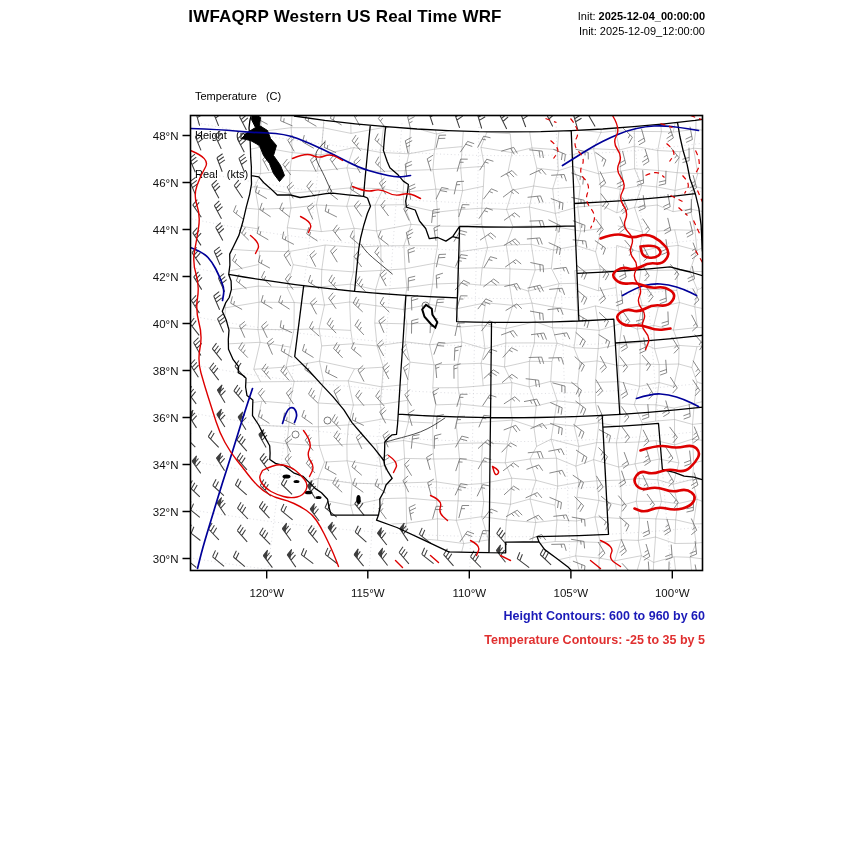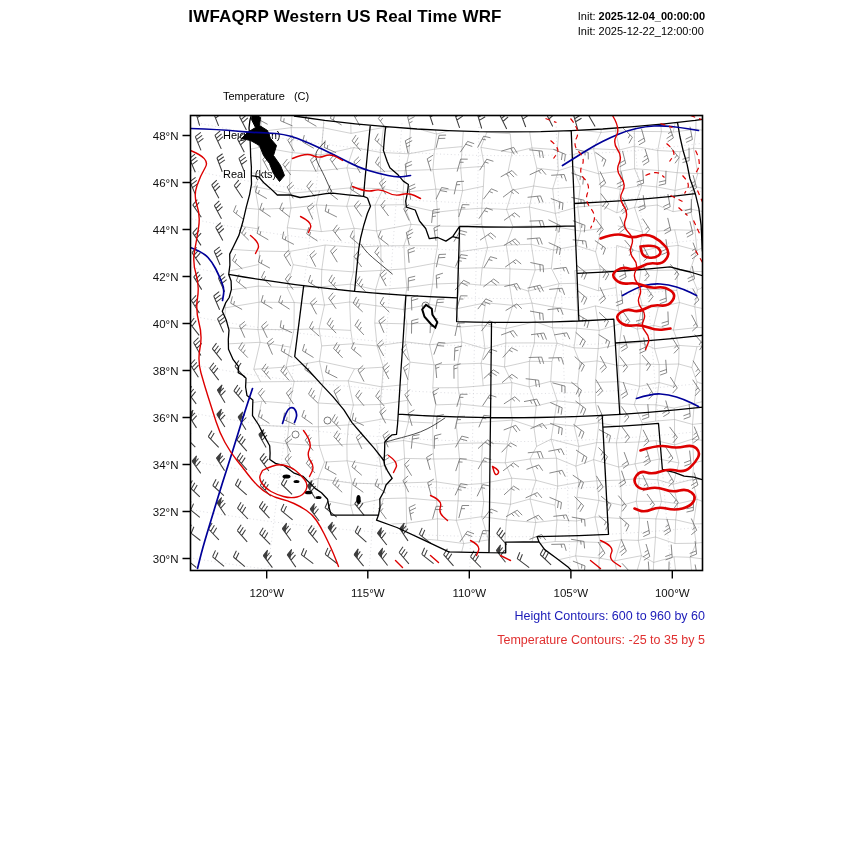--- a/index.html
+++ b/index.html
@@ -1,38 +1,38 @@
 <!DOCTYPE html>
 <html><head>
 <meta charset="utf-8">
 <style>
   html,body{margin:0;padding:0;background:#fff;}
   #root{position:relative;width:850px;height:742px;background:#ffffff;overflow:hidden;
         font-family:"Liberation Sans","DejaVu Sans",sans-serif;color:#000;}
   .abs{position:absolute;}
   .title{left:145px;top:7px;width:400px;text-align:center;font-size:17px;font-weight:bold;letter-spacing:.2px;}
-  .datetime{right:145px;top:9px;font-size:11px;line-height:15px;}
+  .datetime{right:145px;top:9px;text-align:right;font-size:11px;line-height:15px;}
   .datetime .v{font-weight:bold;}
-  .legend{left:195px;top:64px;font-size:11px;line-height:13px;white-space:pre;margin-left:28px;}
-  .note{right:145px;text-align:center;font-size:12.5px;font-weight:400;}
+  .legend{left:195px;top:64px;font-size:11px;line-height:13px;white-space:pre;}
+  .note{right:145px;text-align:center;font-size:12.5px;font-weight:700;}
   .note.h{top:609px;color:#1a1ab8;}
   .note.t{top:633px;color:#e03030;}
   .footer{left:195px;top:810px;font-size:11px;font-weight:bold;line-height:14.5px;}
   svg{position:absolute;left:0;top:0;}
   svg text{font-family:"Liberation Sans","DejaVu Sans",sans-serif;}
 </style>
 </head>
 <body>
 <div id="root">
 
 <div class="abs title">IWFAQRP Western US Real Time WRF</div>
 
 <div class="abs datetime">
   <div><span>Init:</span> <span class="v">2025-12-04_00:00:00</span></div>
-  <div><span>Init:</span> <span>2025-12-22_12:00:00</span></div>
+  <div><span>Init:</span> <span>2025-12-09_12:00:00</span></div>
 </div>
 
 <div class="abs legend">
   <div>Temperature   (C)</div>
   <div>Height   (m)</div>
   <div>Real   (kts)</div>
 </div>
 
 <svg id="map" width="850" height="850">
       <g transform="translate(190.5,115.5)">

